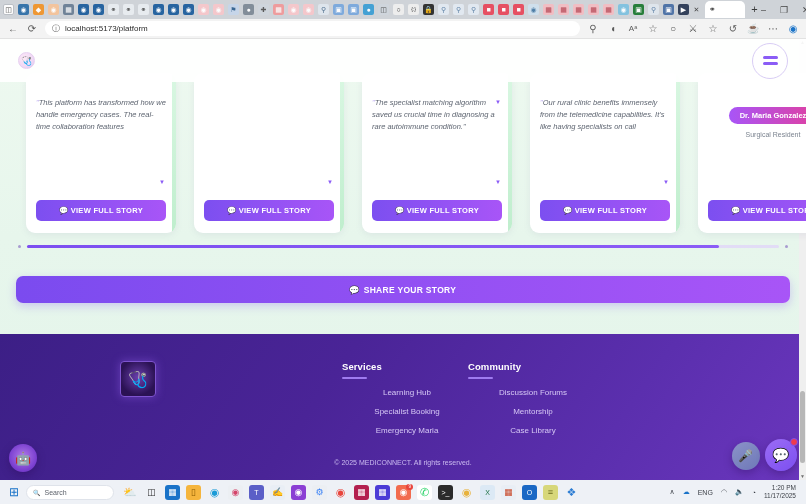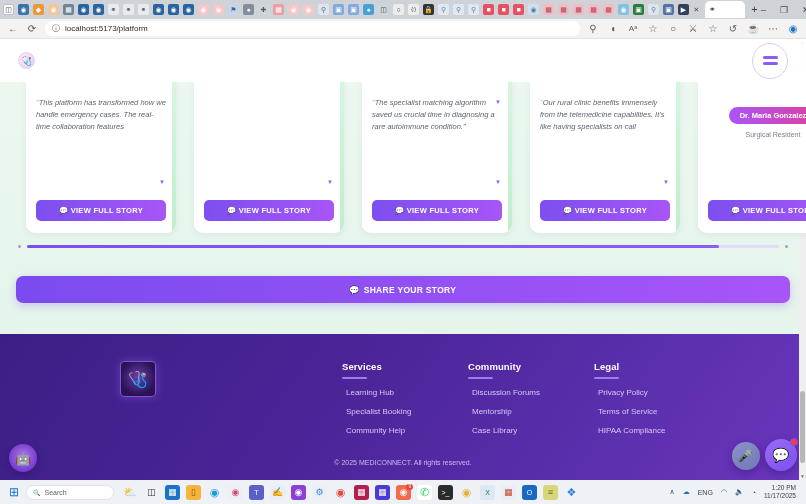--- a/index.html
+++ b/index.html
@@ -148,21 +148,21 @@
     border: 1px solid #7e54cf; display: flex; align-items: center; justify-content: center;
     font-size: 16px; box-shadow: 0 0 10px rgba(150,100,240,.45);
   }
   .col { width: 126px; }
   .col.first { margin-left: 186px; }
   .col h4 {
     font-size: 9.5px; font-weight: 700; color: #fff; margin-bottom: 5px; letter-spacing: .1px;
   }
   .col .uline { width: 25px; height: 2px; background: #9f7bf0; border-radius: 2px; margin-bottom: 9px; }
   .col a {
-    display: block; font-size: 8px; color: #d6c8f5; margin: 0 0 10px 4px; text-decoration: none;
+    display: block; font-size: 8px; color: #d6c8f5; margin: 0 0 10px 4px; text-decoration: none; text-align: center;
   }
   .copyright {
     position: absolute; bottom: 14px; left: 0; width: 100%;
     text-align: center; font-size: 7px; color: #c9b9ef;
   }
 
   
   .fab {
     position: absolute; border-radius: 50%;
     display: flex; align-items: center; justify-content: center;
@@ -428,38 +428,31 @@
 
     <div class="footer">
       <div class="footer-cols">
         <div class="foot-logo">🩺</div>
 
         <div class="col first">
           <h4>Services</h4>
           <div class="uline"></div>
           <a href="#">Learning Hub</a>
           <a href="#">Specialist Booking</a>
-          <a href="#">Community Help</a>
+          <a href="#">Emergency Maria</a>
         </div>
 
         <div class="col">
           <h4>Community</h4>
           <div class="uline"></div>
           <a href="#">Discussion Forums</a>
           <a href="#">Mentorship</a>
           <a href="#">Case Library</a>
         </div>
 
-        <div class="col">
-          <h4>Legal</h4>
-          <div class="uline"></div>
-          <a href="#">Privacy Policy</a>
-          <a href="#">Terms of Service</a>
-          <a href="#">HIPAA Compliance</a>
-        </div>
       </div>
       <div class="copyright">© 2025 MEDICONNECT. All rights reserved.</div>
     </div>
 
     <div class="fab fab-bot-left">
       <span>🤖</span>
     </div>
     <div class="fab fab-mic">
       <span>🎤</span>
     </div>

